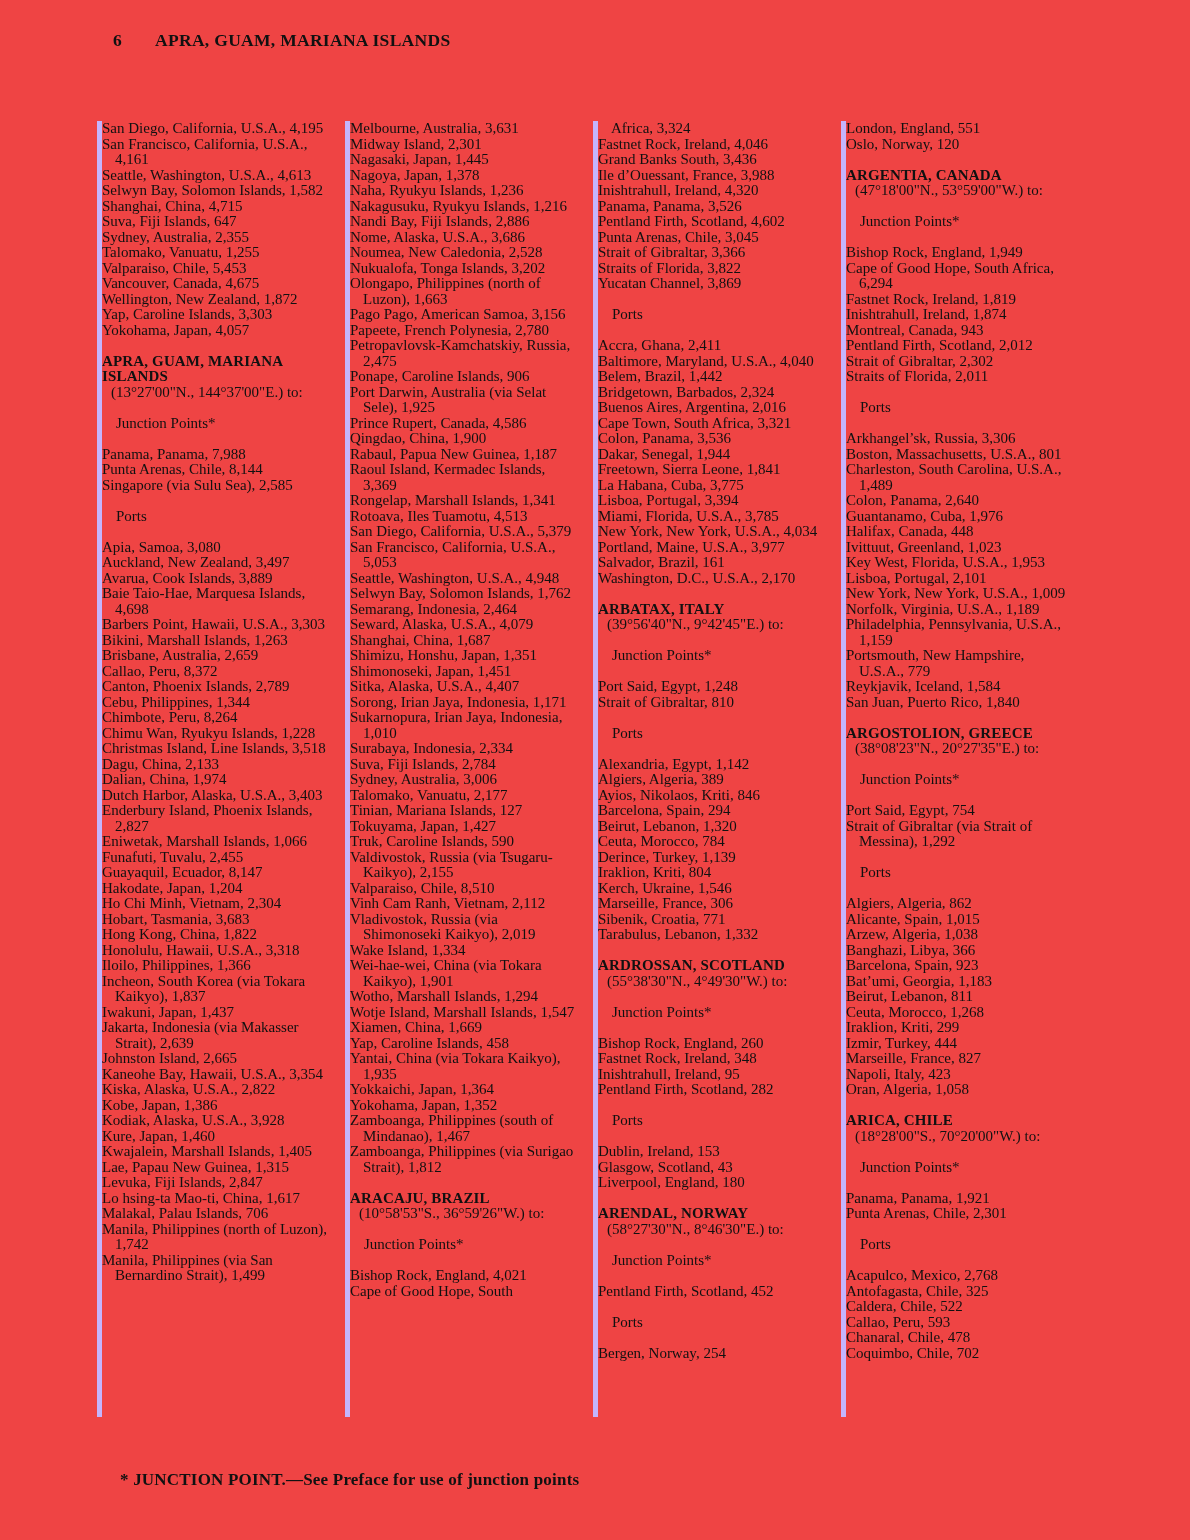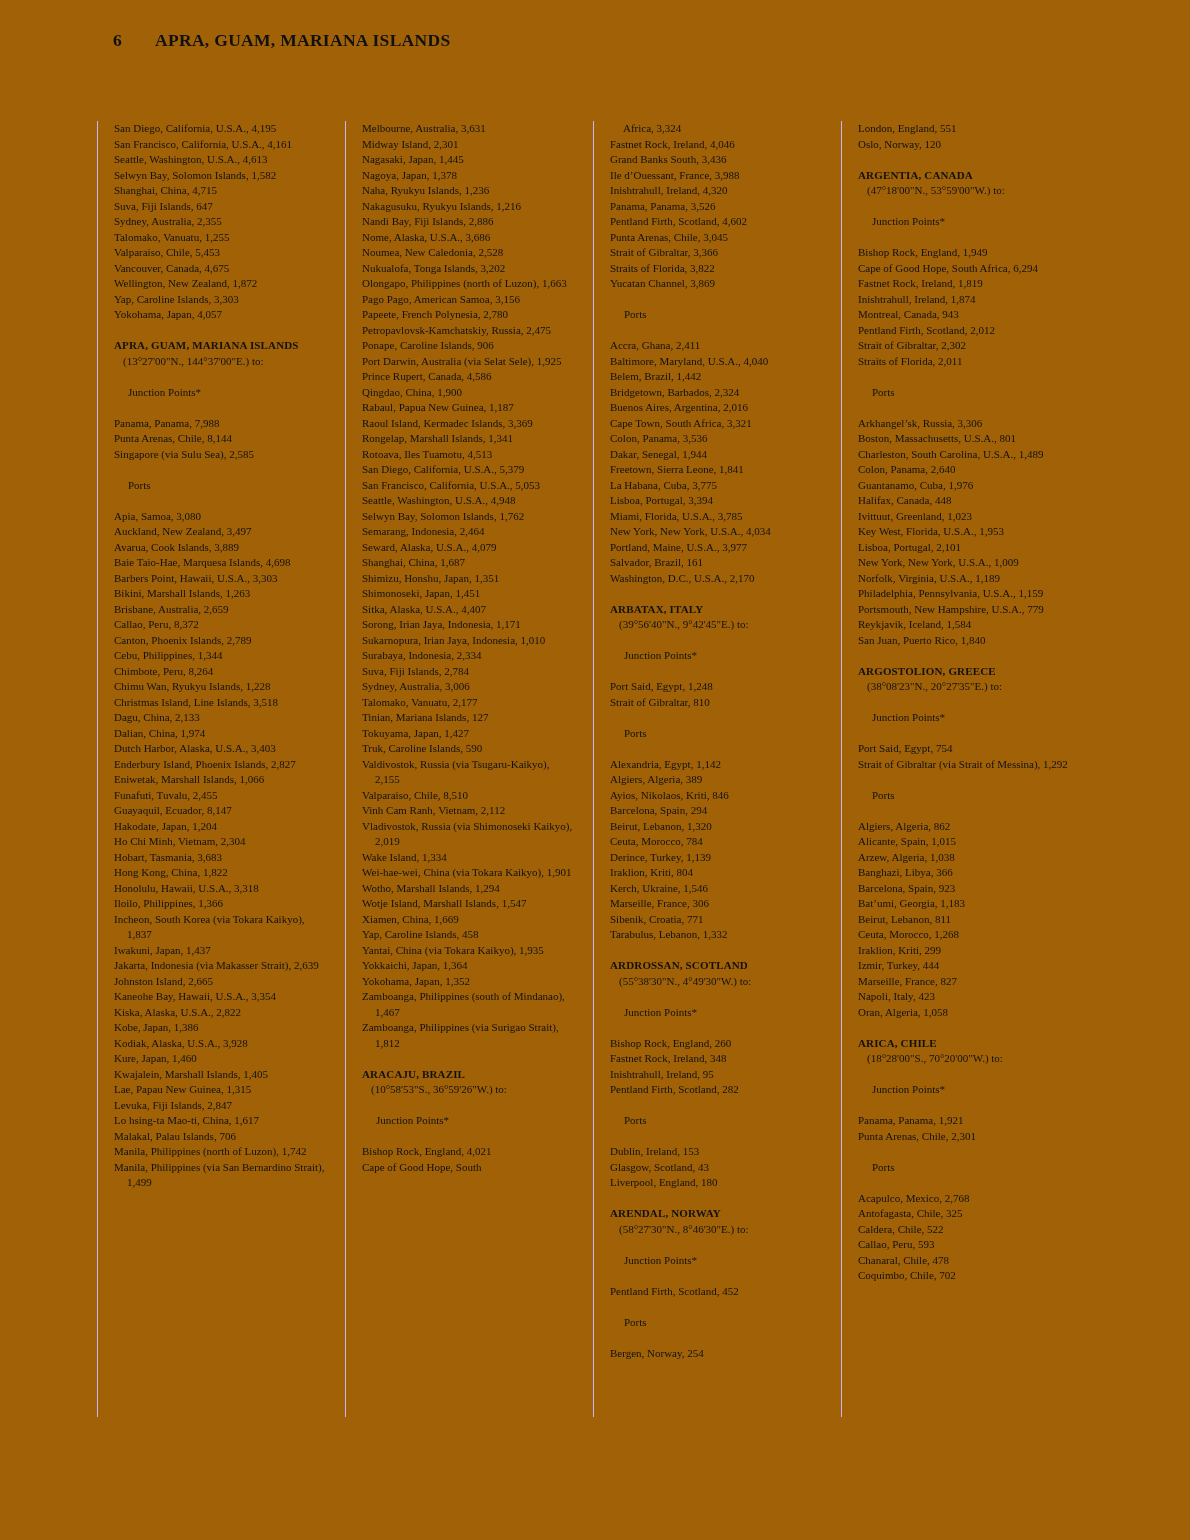--- a/index.html
+++ b/index.html
@@ -4,21 +4,21 @@
 <style>
   html, body {
     margin: 0;
     padding: 0;
     background: #ffffff;
   }
   .page {
     position: relative;
     width: 1190px;
     height: 1540px;
-    background: #a16207;
+    background: #ef4444;
     font-family: "Liberation Serif", "DejaVu Serif", serif;
     color: #111111;
     overflow: hidden;
   }
   .page-header {
     position: absolute;
     top: 30px;
     left: 113px;
     font-size: 17.5px;
     font-weight: bold;
@@ -31,24 +31,23 @@
   .columns {
     position: absolute;
     top: 121px;
     left: 97px;
     display: flex;
   }
   .col {
     box-sizing: border-box;
     width: 248px;
     height: 1296px;
-    border-left: 1px solid #c4b5fd;
-    padding-left: 16px;
+    border-left: 5px solid #c4b5fd;
     padding-right: 16px;
-    font-size: 11px;
+    font-size: 15px;
     line-height: 15.5px;
     overflow: hidden;
   }
   .ln { margin: 0; }
   .entry {
     padding-left: 13px;
     text-indent: -13px;
   }
   .cont {
     padding-left: 13px;
@@ -374,14 +373,15 @@
         <div class="ln gap"></div>
         <div class="ln entry">Acapulco, Mexico, 2,768</div>
         <div class="ln entry">Antofagasta, Chile, 325</div>
         <div class="ln entry">Caldera, Chile, 522</div>
         <div class="ln entry">Callao, Peru, 593</div>
         <div class="ln entry">Chanaral, Chile, 478</div>
         <div class="ln entry">Coquimbo, Chile, 702</div>
       </div>
   </div>
 
+  <div class="footnote">* JUNCTION POINT.—See Preface for use of junction points</div>
 
 </div>
 
 </body></html>

